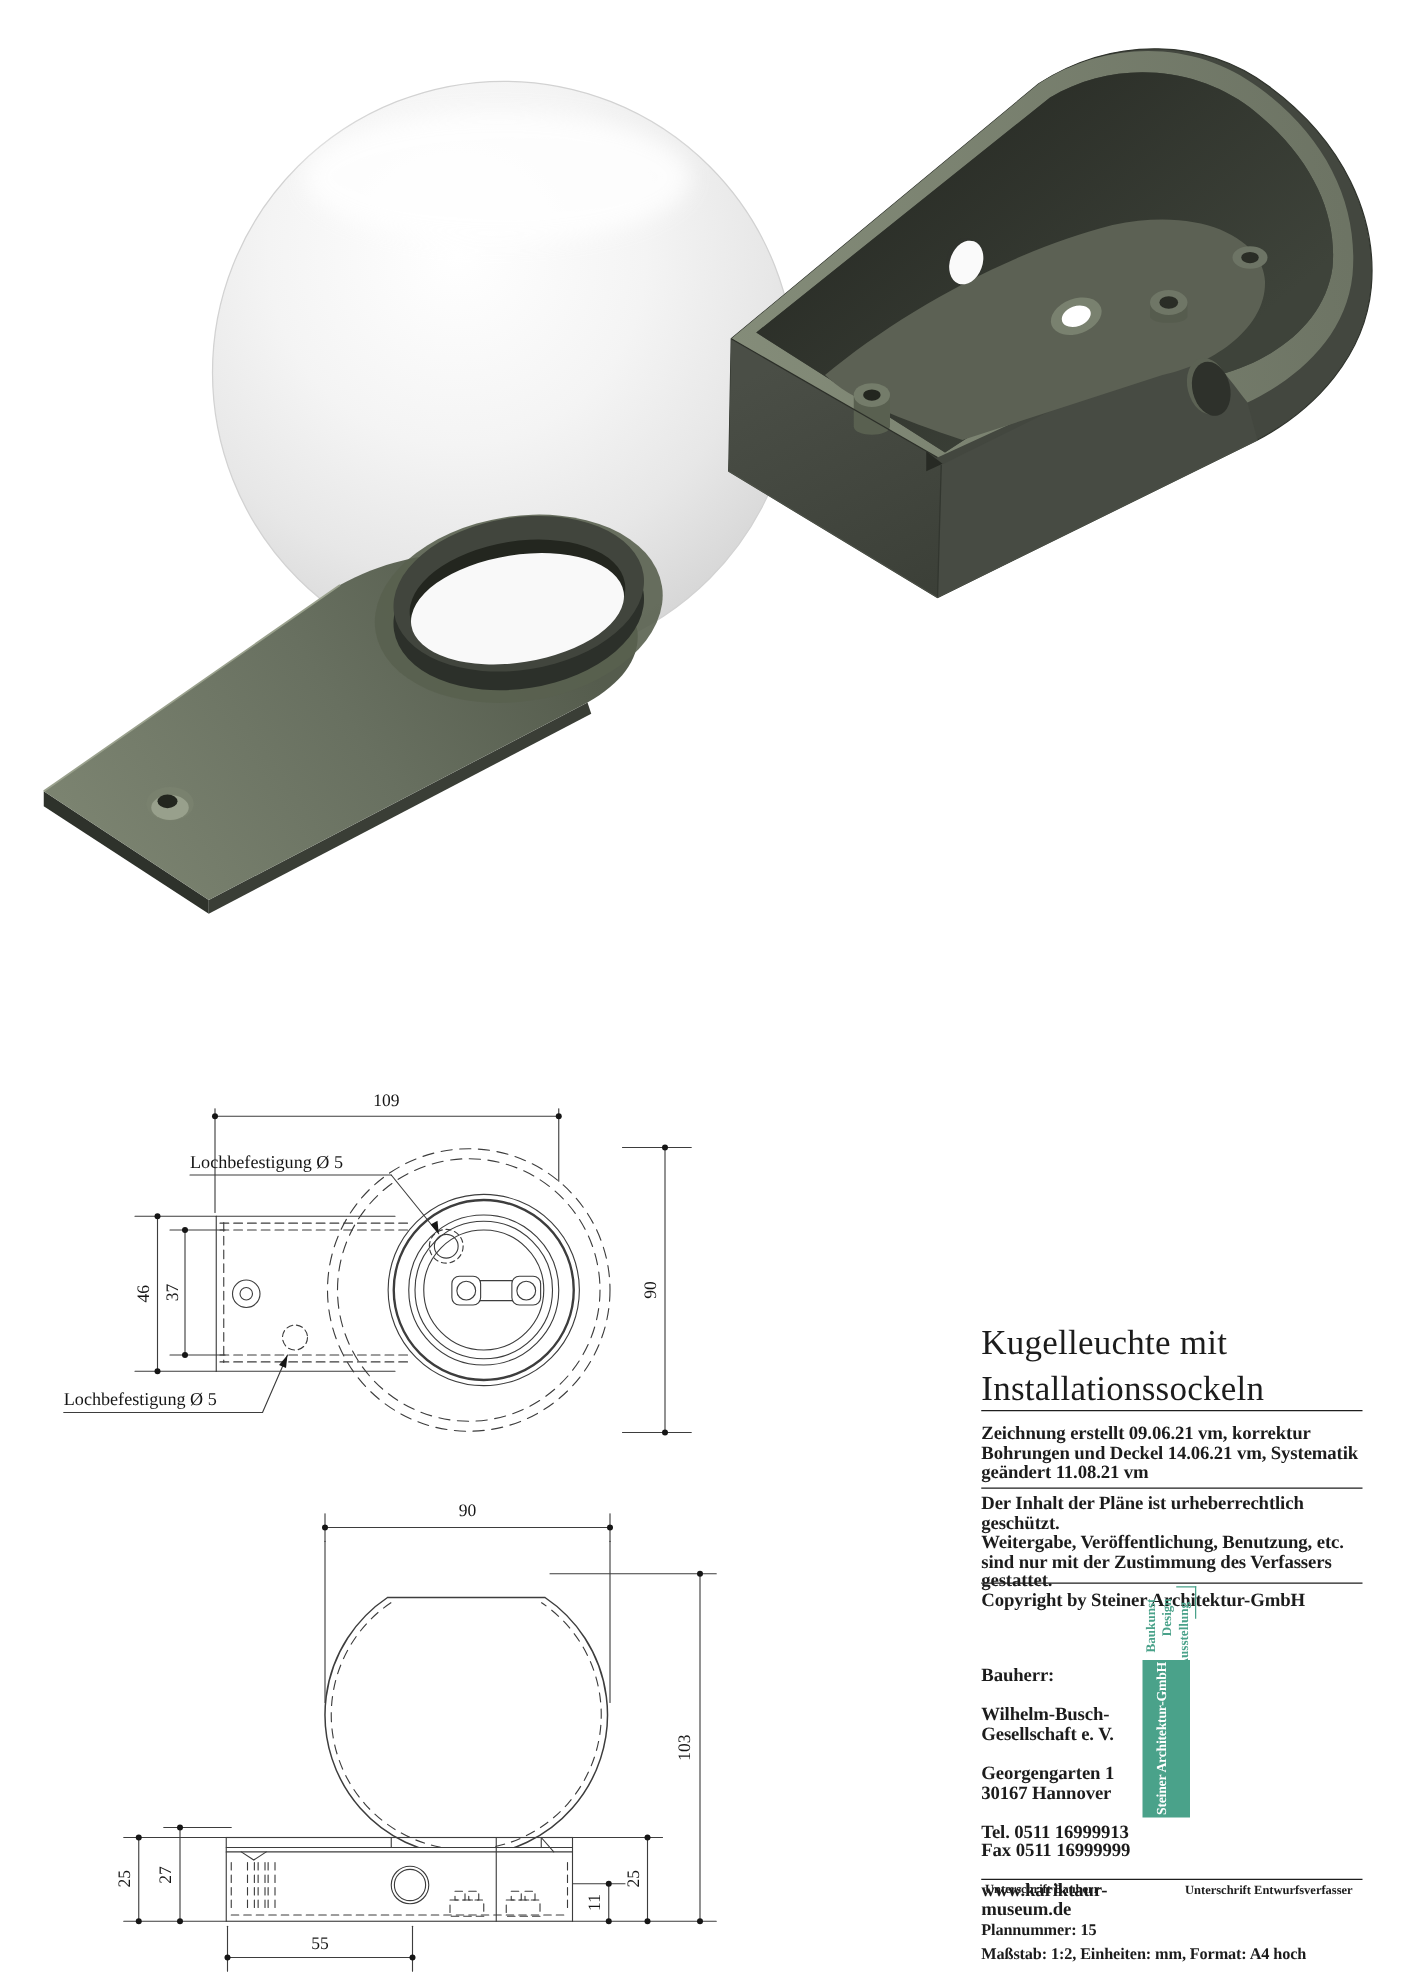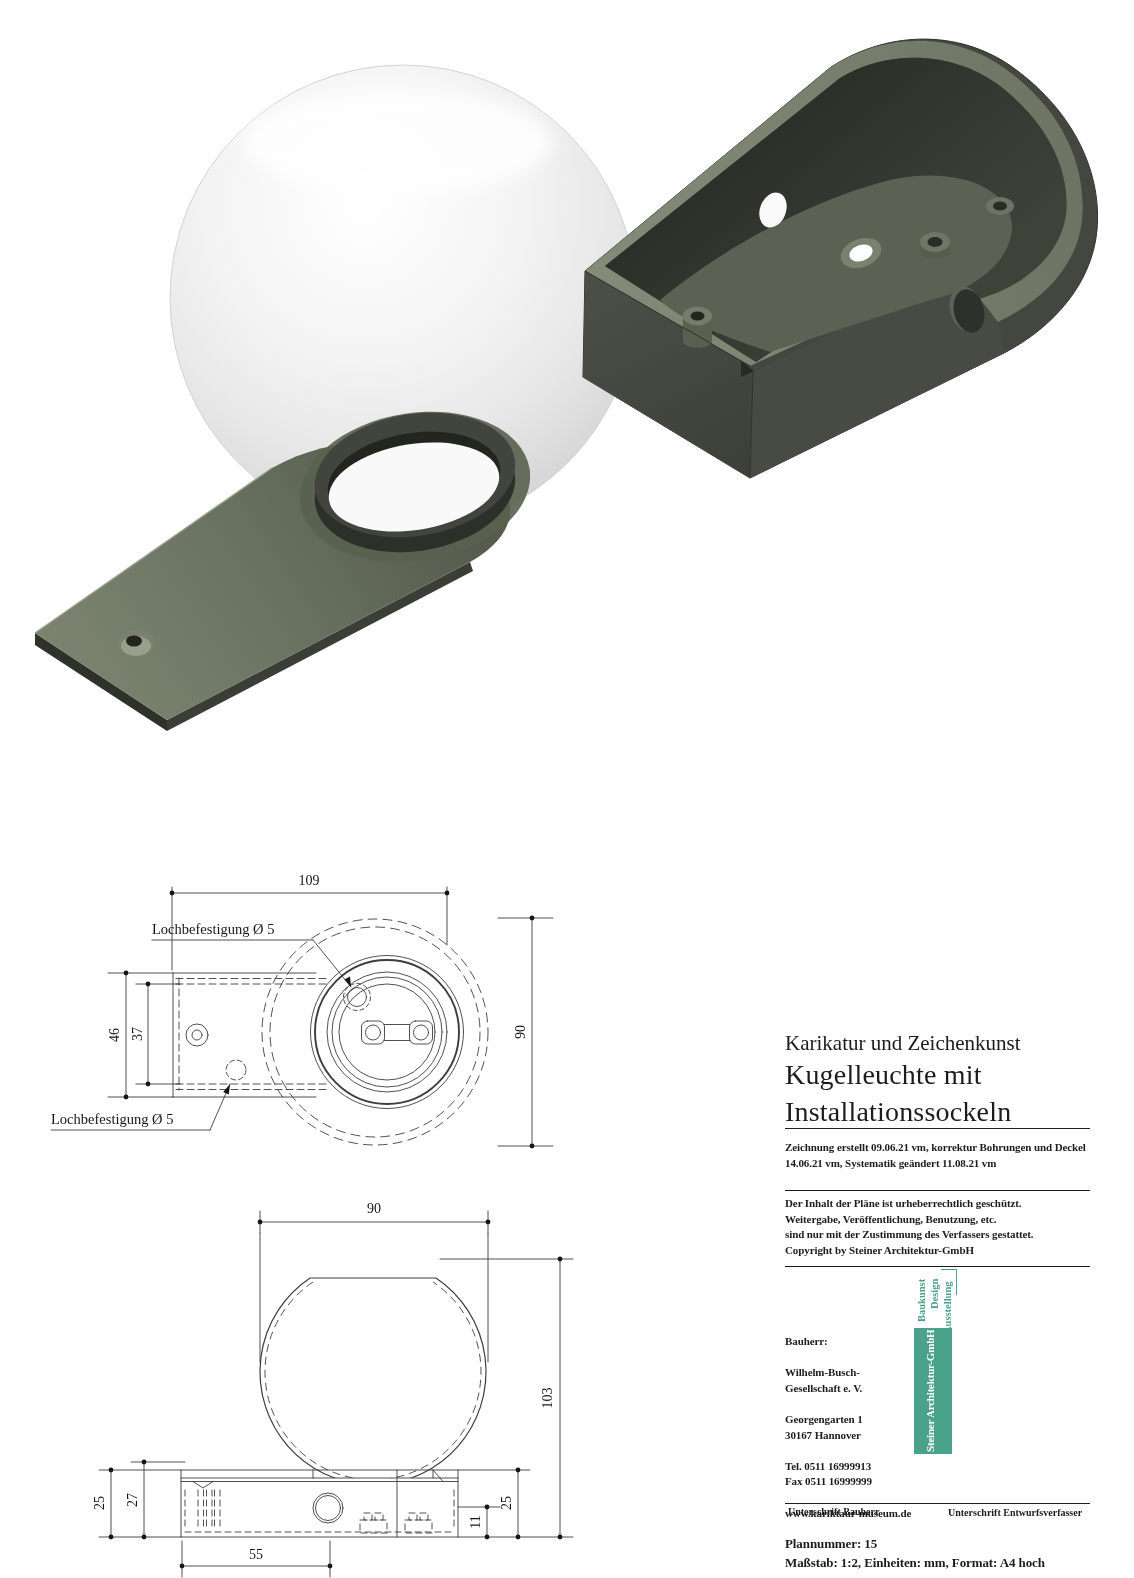--- a/index.html
+++ b/index.html
@@ -7,21 +7,21 @@
         font-family:"Liberation Serif","DejaVu Serif",serif;color:#1c1c1c;border-radius:32px;}
   .abs{position:absolute;}
   svg{display:block;}
   svg text{font-family:"Liberation Serif","DejaVu Serif",serif;fill:#161616;}
   .dimtxt{font-size:14px;}
   .lbltxt{font-size:14.5px;}
   
   .tb{position:absolute;left:785px;width:312px;white-space:pre-line;}
   .h1{font-size:21px;line-height:27px;font-weight:400;}
   .h2{font-size:28px;line-height:37px;font-weight:400;letter-spacing:.2px;}
-  .body-s{font-size:11px;line-height:15.6px;font-weight:600;letter-spacing:-.1px;}
+  .body-s{font-size:15px;line-height:15.6px;font-weight:600;letter-spacing:-.1px;}
   .rule{position:absolute;left:785px;width:305px;border-top:1.8px solid #1e1e1e;height:0;}
   .vtext{position:absolute;transform-origin:0 0;transform:rotate(-90deg);white-space:nowrap;}
   .logo-word{font-size:10.5px;font-weight:600;letter-spacing:0;}
   .logo-banner{position:absolute;left:914px;top:1328px;width:38px;height:126px;}
   .logo-banner-text{font-size:11px;font-weight:700;color:#ffffff;letter-spacing:-.2px;}
   .bracket{position:absolute;left:941px;top:1269px;width:15px;height:25px;
            border-top:1.5px solid;border-right:1.5px solid;}
   .sig{position:absolute;font-size:10px;font-weight:600;}
 </style>
 </head>
@@ -326,21 +326,20 @@
     </g>
     <text class="dimtxt" x="314" y="23" text-anchor="middle">90</text>
     <text class="dimtxt" transform="translate(492,208) rotate(-90)" text-anchor="middle">103</text>
     <text class="dimtxt" transform="translate(44,313) rotate(-90)" text-anchor="middle">25</text>
     <text class="dimtxt" transform="translate(77,310) rotate(-90)" text-anchor="middle">27</text>
     <text class="dimtxt" transform="translate(420,332) rotate(-90)" text-anchor="middle">11</text>
     <text class="dimtxt" transform="translate(451,313) rotate(-90)" text-anchor="middle">25</text>
     <text class="dimtxt" x="196" y="369" text-anchor="middle">55</text>
   </svg>
 
-  <div class="tb h1" style="top:1030px">Karikatur und Zeichenkunst</div>
   <div class="tb h2" style="top:1056px">Kugelleuchte mit
 Installationssockeln</div>
 
   <div class="rule" style="top:1128px"></div>
   <div class="tb body-s" style="top:1140px">Zeichnung erstellt 09.06.21 vm, korrektur Bohrungen und Deckel 14.06.21 vm, Systematik geändert 11.08.21 vm</div>
   <div class="rule" style="top:1190px"></div>
   <div class="tb body-s" style="top:1196px">Der Inhalt der Pläne ist urheberrechtlich geschützt.
 Weitergabe,  Veröffentlichung, Benutzung, etc.
 sind nur mit der Zustimmung des Verfassers gestattet.
 Copyright by Steiner Architektur-GmbH</div>

